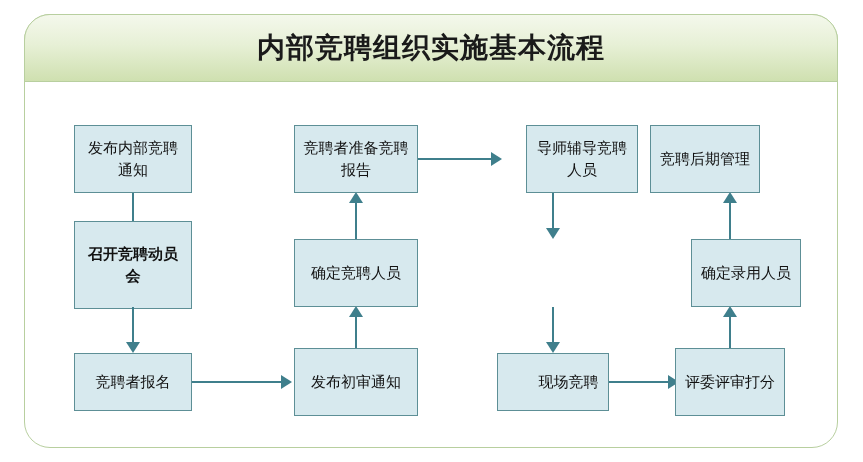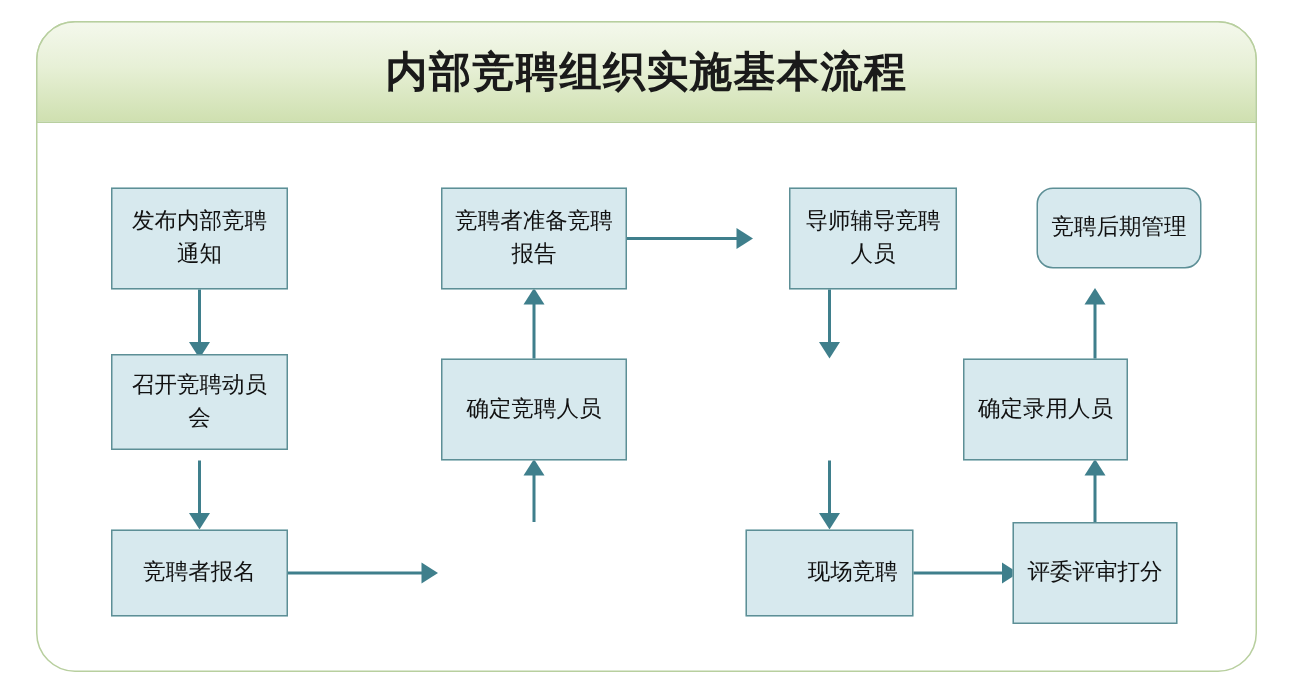--- a/index.html
+++ b/index.html
@@ -111,34 +111,37 @@
   <div class="title-band"></div>
   <div class="title-text">内部竞聘组织实施基本流程</div>
 
   <div class="node" style="left:74px; top:125px; width:118px; height:68px;">
     <span>发布内部竞聘通知</span>
   </div>
 
   <div class="conn" style="left:132px; top:193px; width:2px; height:38px;"></div>
   <div class="arrow arrow-down" style="left:126px; top:228px;"></div>
 
-  <div class="node" style="left:74px; top:236px; width:118px; height:64px;">
+  <div class="node" style="left:74px; top:221px; width:118px; height:88px;font-weight:bold;">
     <span>召开竞聘动员会</span>
   </div>
 
   <div class="conn" style="left:132px; top:307px; width:2px; height:38px;"></div>
   <div class="arrow arrow-down" style="left:126px; top:342px;"></div>
 
   <div class="node" style="left:74px; top:353px; width:118px; height:58px;">
     <span>竞聘者报名</span>
   </div>
 
   <div class="conn" style="left:192px; top:381px; width:92px; height:2px;"></div>
   <div class="arrow arrow-right" style="left:281px; top:375px;"></div>
 
+  <div class="node" style="left:294px; top:348px; width:124px; height:68px;">
+    <span>发布初审通知</span>
+  </div>
 
   <div class="conn" style="left:355px; top:315px; width:2px; height:33px;"></div>
   <div class="arrow arrow-up" style="left:349px; top:306px;"></div>
 
   <div class="node" style="left:294px; top:239px; width:124px; height:68px;">
     <span>确定竞聘人员</span>
   </div>
 
   <div class="conn" style="left:355px; top:201px; width:2px; height:38px;"></div>
   <div class="arrow arrow-up" style="left:349px; top:192px;"></div>
@@ -168,24 +171,24 @@
   <div class="conn" style="left:609px; top:381px; width:62px; height:2px;"></div>
   <div class="arrow arrow-right" style="left:668px; top:375px;"></div>
 
   <div class="node" style="left:675px; top:348px; width:110px; height:68px;">
     <span>评委评审打分</span>
   </div>
 
   <div class="conn" style="left:729px; top:315px; width:2px; height:33px;"></div>
   <div class="arrow arrow-up" style="left:723px; top:306px;"></div>
 
-  <div class="node" style="left:642px; top:239px; width:110px; height:68px;">
+  <div class="node" style="left:691px; top:239px; width:110px; height:68px;">
     <span>确定录用人员</span>
   </div>
 
   <div class="conn" style="left:729px; top:201px; width:2px; height:38px;"></div>
   <div class="arrow arrow-up" style="left:723px; top:192px;"></div>
 
-  <div class="node" style="left:691px; top:125px; width:110px; height:54px;border-radius:11px;">
+  <div class="node" style="left:650px; top:125px; width:110px; height:68px;">
     <span>竞聘后期管理</span>
   </div>
 
 </div>
 
 </body></html>

